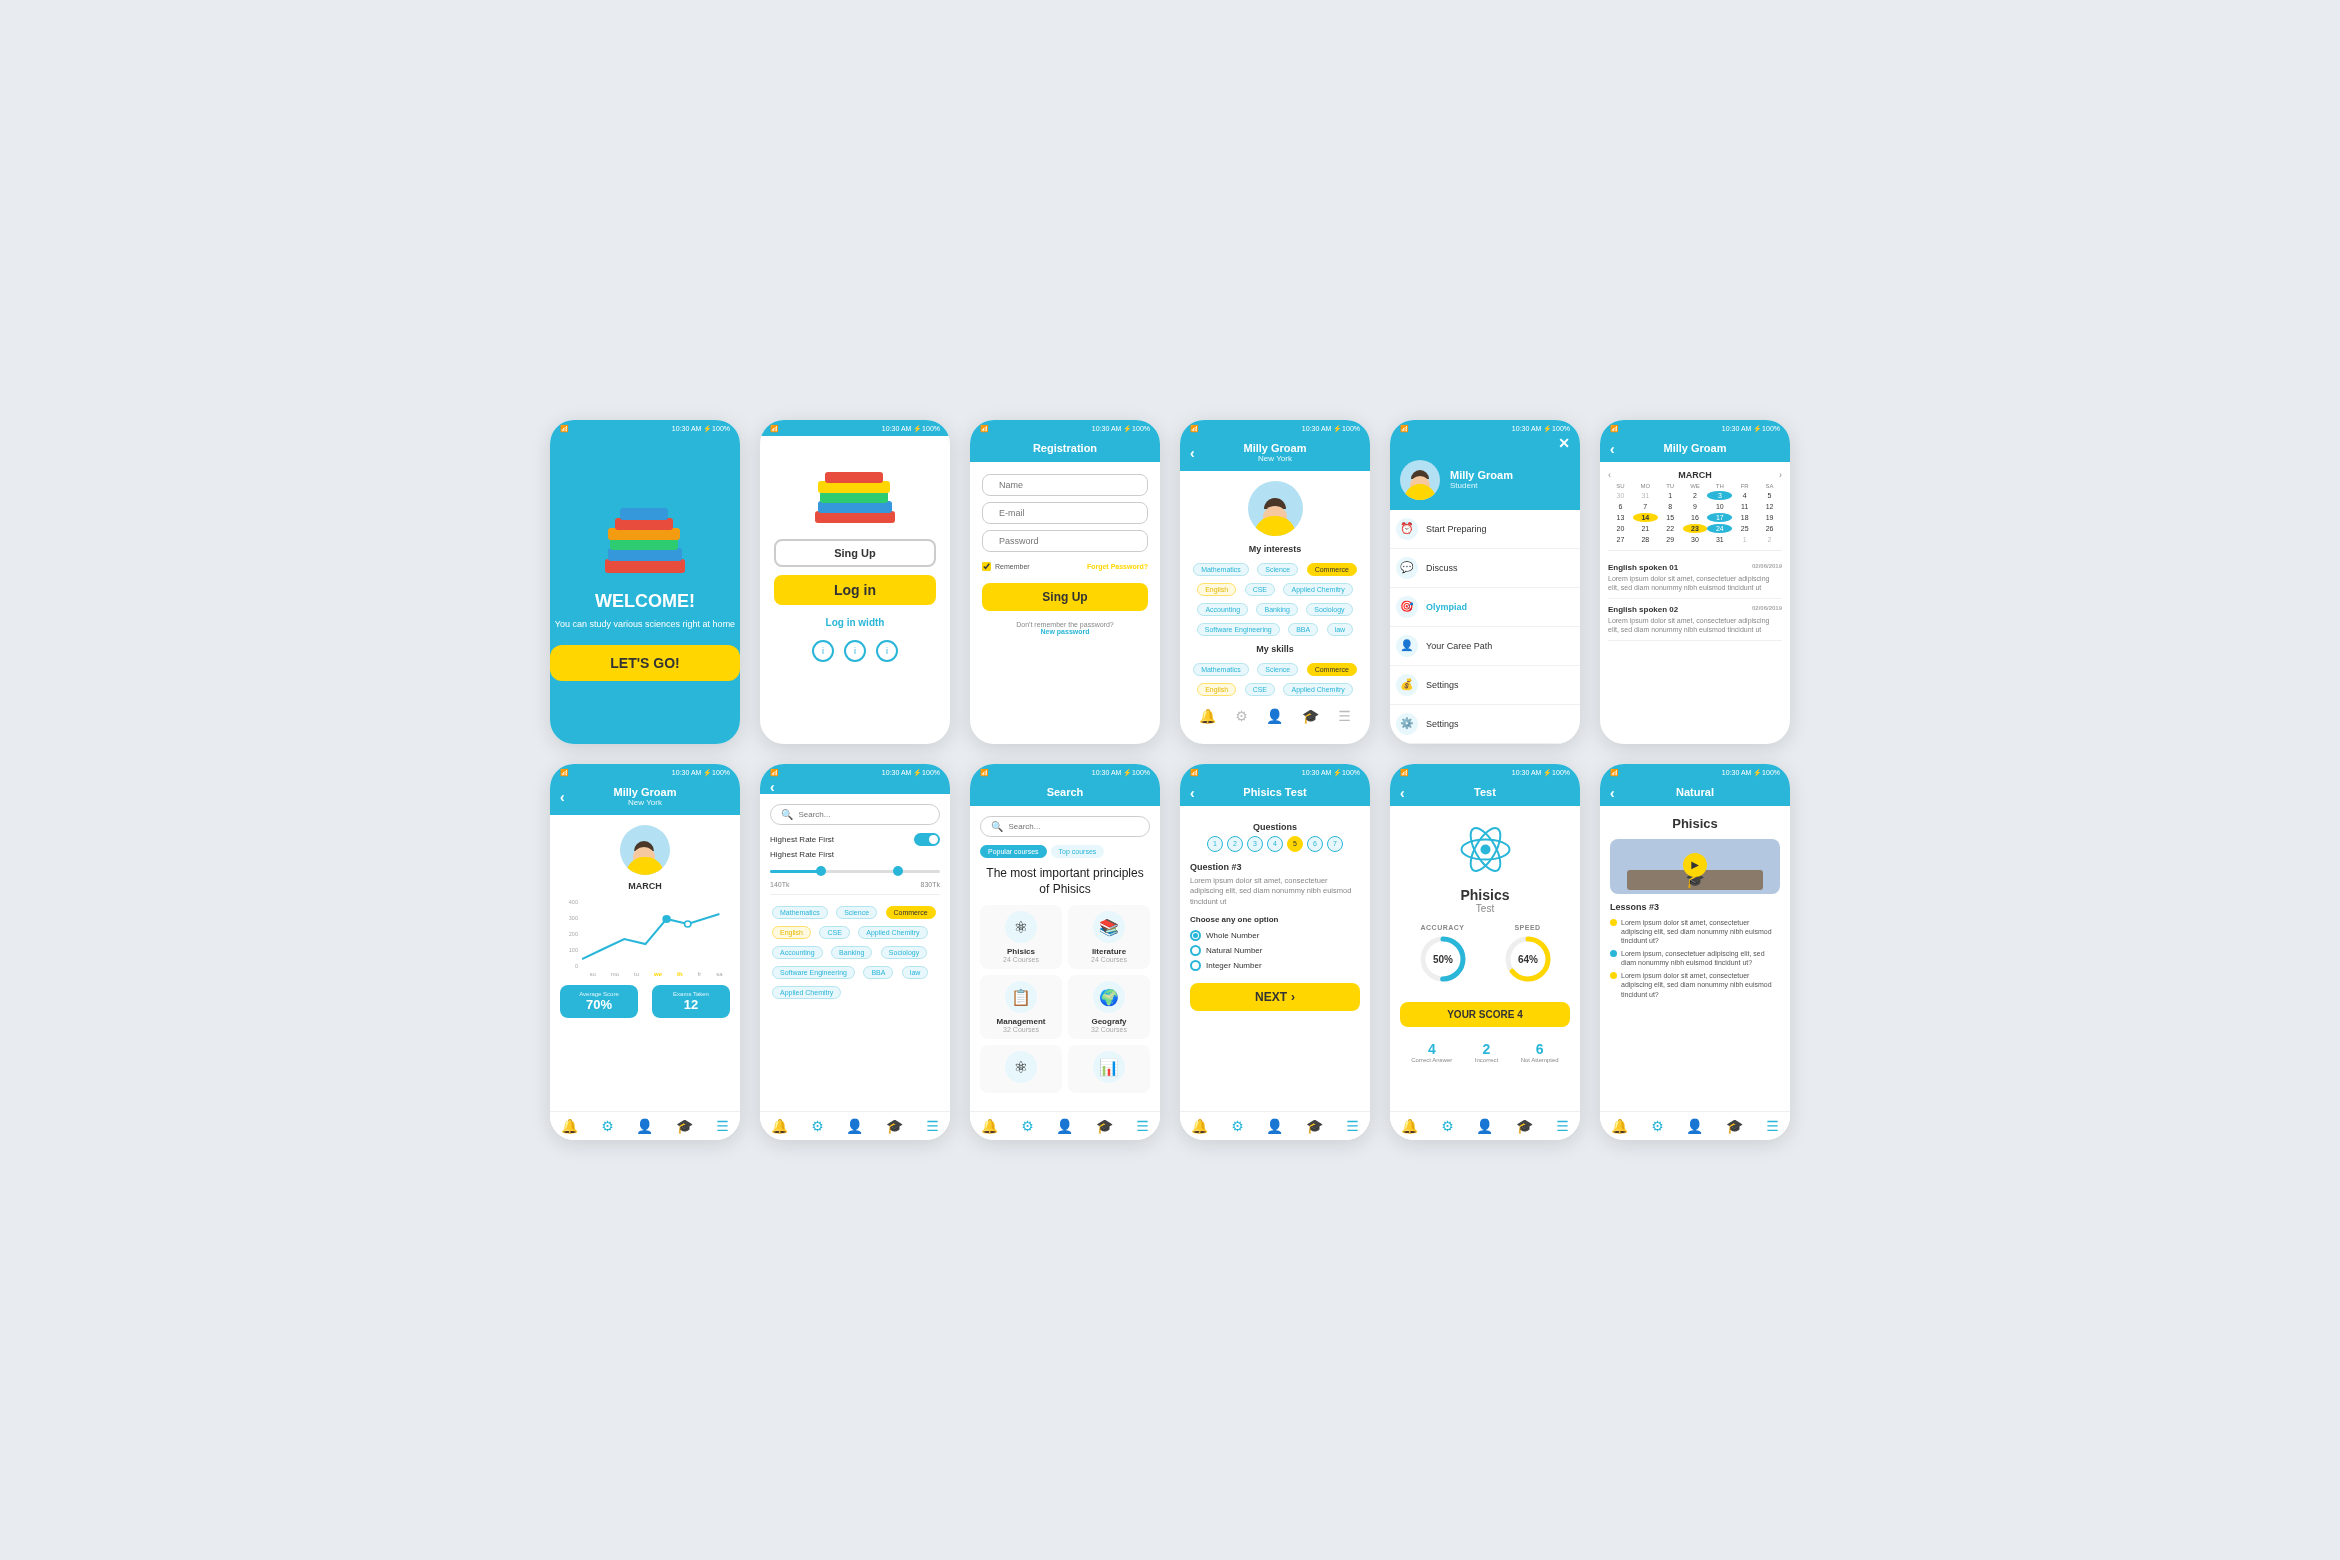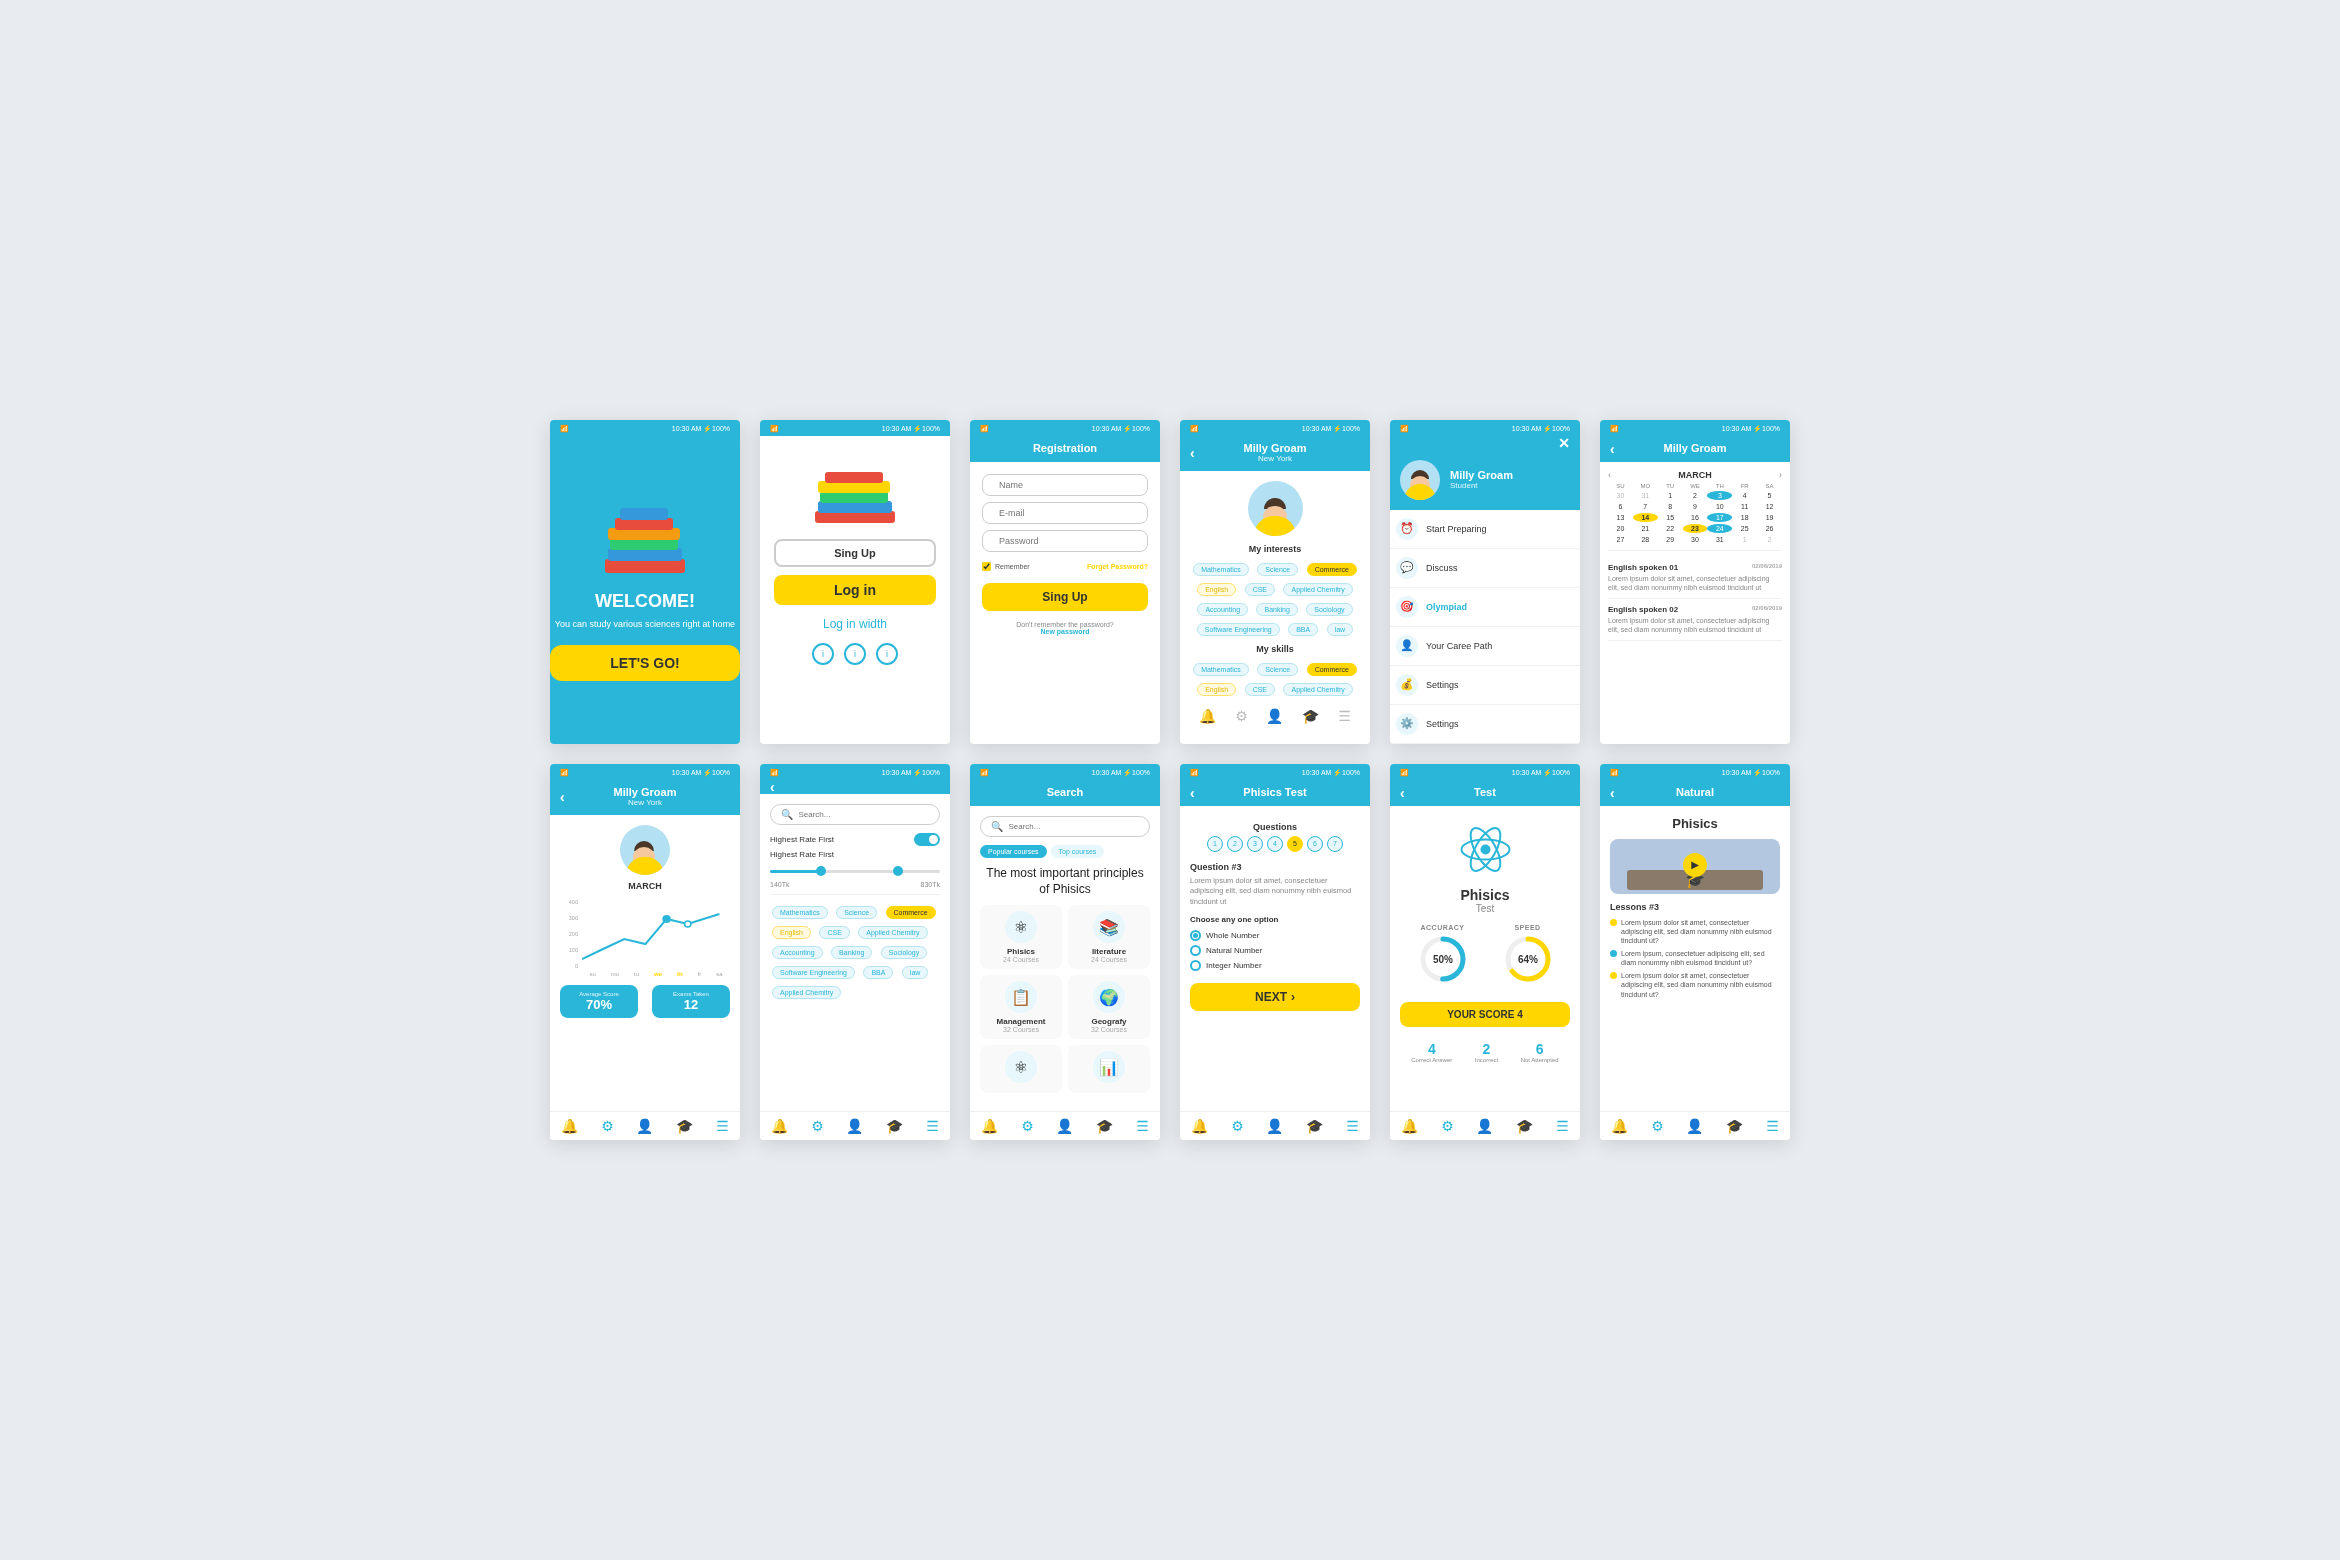--- a/index.html
+++ b/index.html
@@ -14,21 +14,21 @@
     }
     .grid {
       display: grid;
       grid-template-columns: repeat(6, 190px);
       grid-template-rows: repeat(2, auto);
       gap: 20px;
     }
     .phone {
       width: 190px;
       background: #fff;
-      border-radius: 4px;
+      border-radius: 24px;
       overflow: hidden;
       box-shadow: 0 4px 20px rgba(0,0,0,0.13);
       display: flex;
       flex-direction: column;
     }
     
     .status-bar {
       background: #29b6d8;
       color: #fff;
       font-size: 7px;
@@ -604,21 +604,21 @@
         <div style="position:relative;width:90px;height:65px;">
           <div style="position:absolute;bottom:0;left:5px;width:80px;height:12px;background:#e74c3c;border-radius:3px;"></div>
           <div style="position:absolute;bottom:10px;left:8px;width:74px;height:12px;background:#3498db;border-radius:3px;"></div>
           <div style="position:absolute;bottom:20px;left:10px;width:68px;height:12px;background:#2ecc71;border-radius:3px;"></div>
           <div style="position:absolute;bottom:30px;left:8px;width:72px;height:12px;background:#ffd600;border-radius:3px;"></div>
           <div style="position:absolute;bottom:40px;left:15px;width:58px;height:11px;background:#e74c3c;border-radius:3px;"></div>
         </div>
       </div>
       <button class="btn-outline">Sing Up</button>
       <button class="btn-yellow" style="font-size:14px;font-weight:700;">Log in</button>
-      <div style="text-align:center;margin:8px 17px 4px;font-size:12px;color:#29b6d8;font-weight:400;">Log in width</div>
+      <div style="text-align:center;margin:8px 17px 4px;font-size:10px;color:#29b6d8;font-weight:700;">Log in width</div>
       <div class="social-icons">
         <div class="social-icon">
             <span>i</span>
           </div>
         <div class="social-icon">
             <span>i</span>
           </div>
         <div class="social-icon">
             <span>i</span>
           </div>

